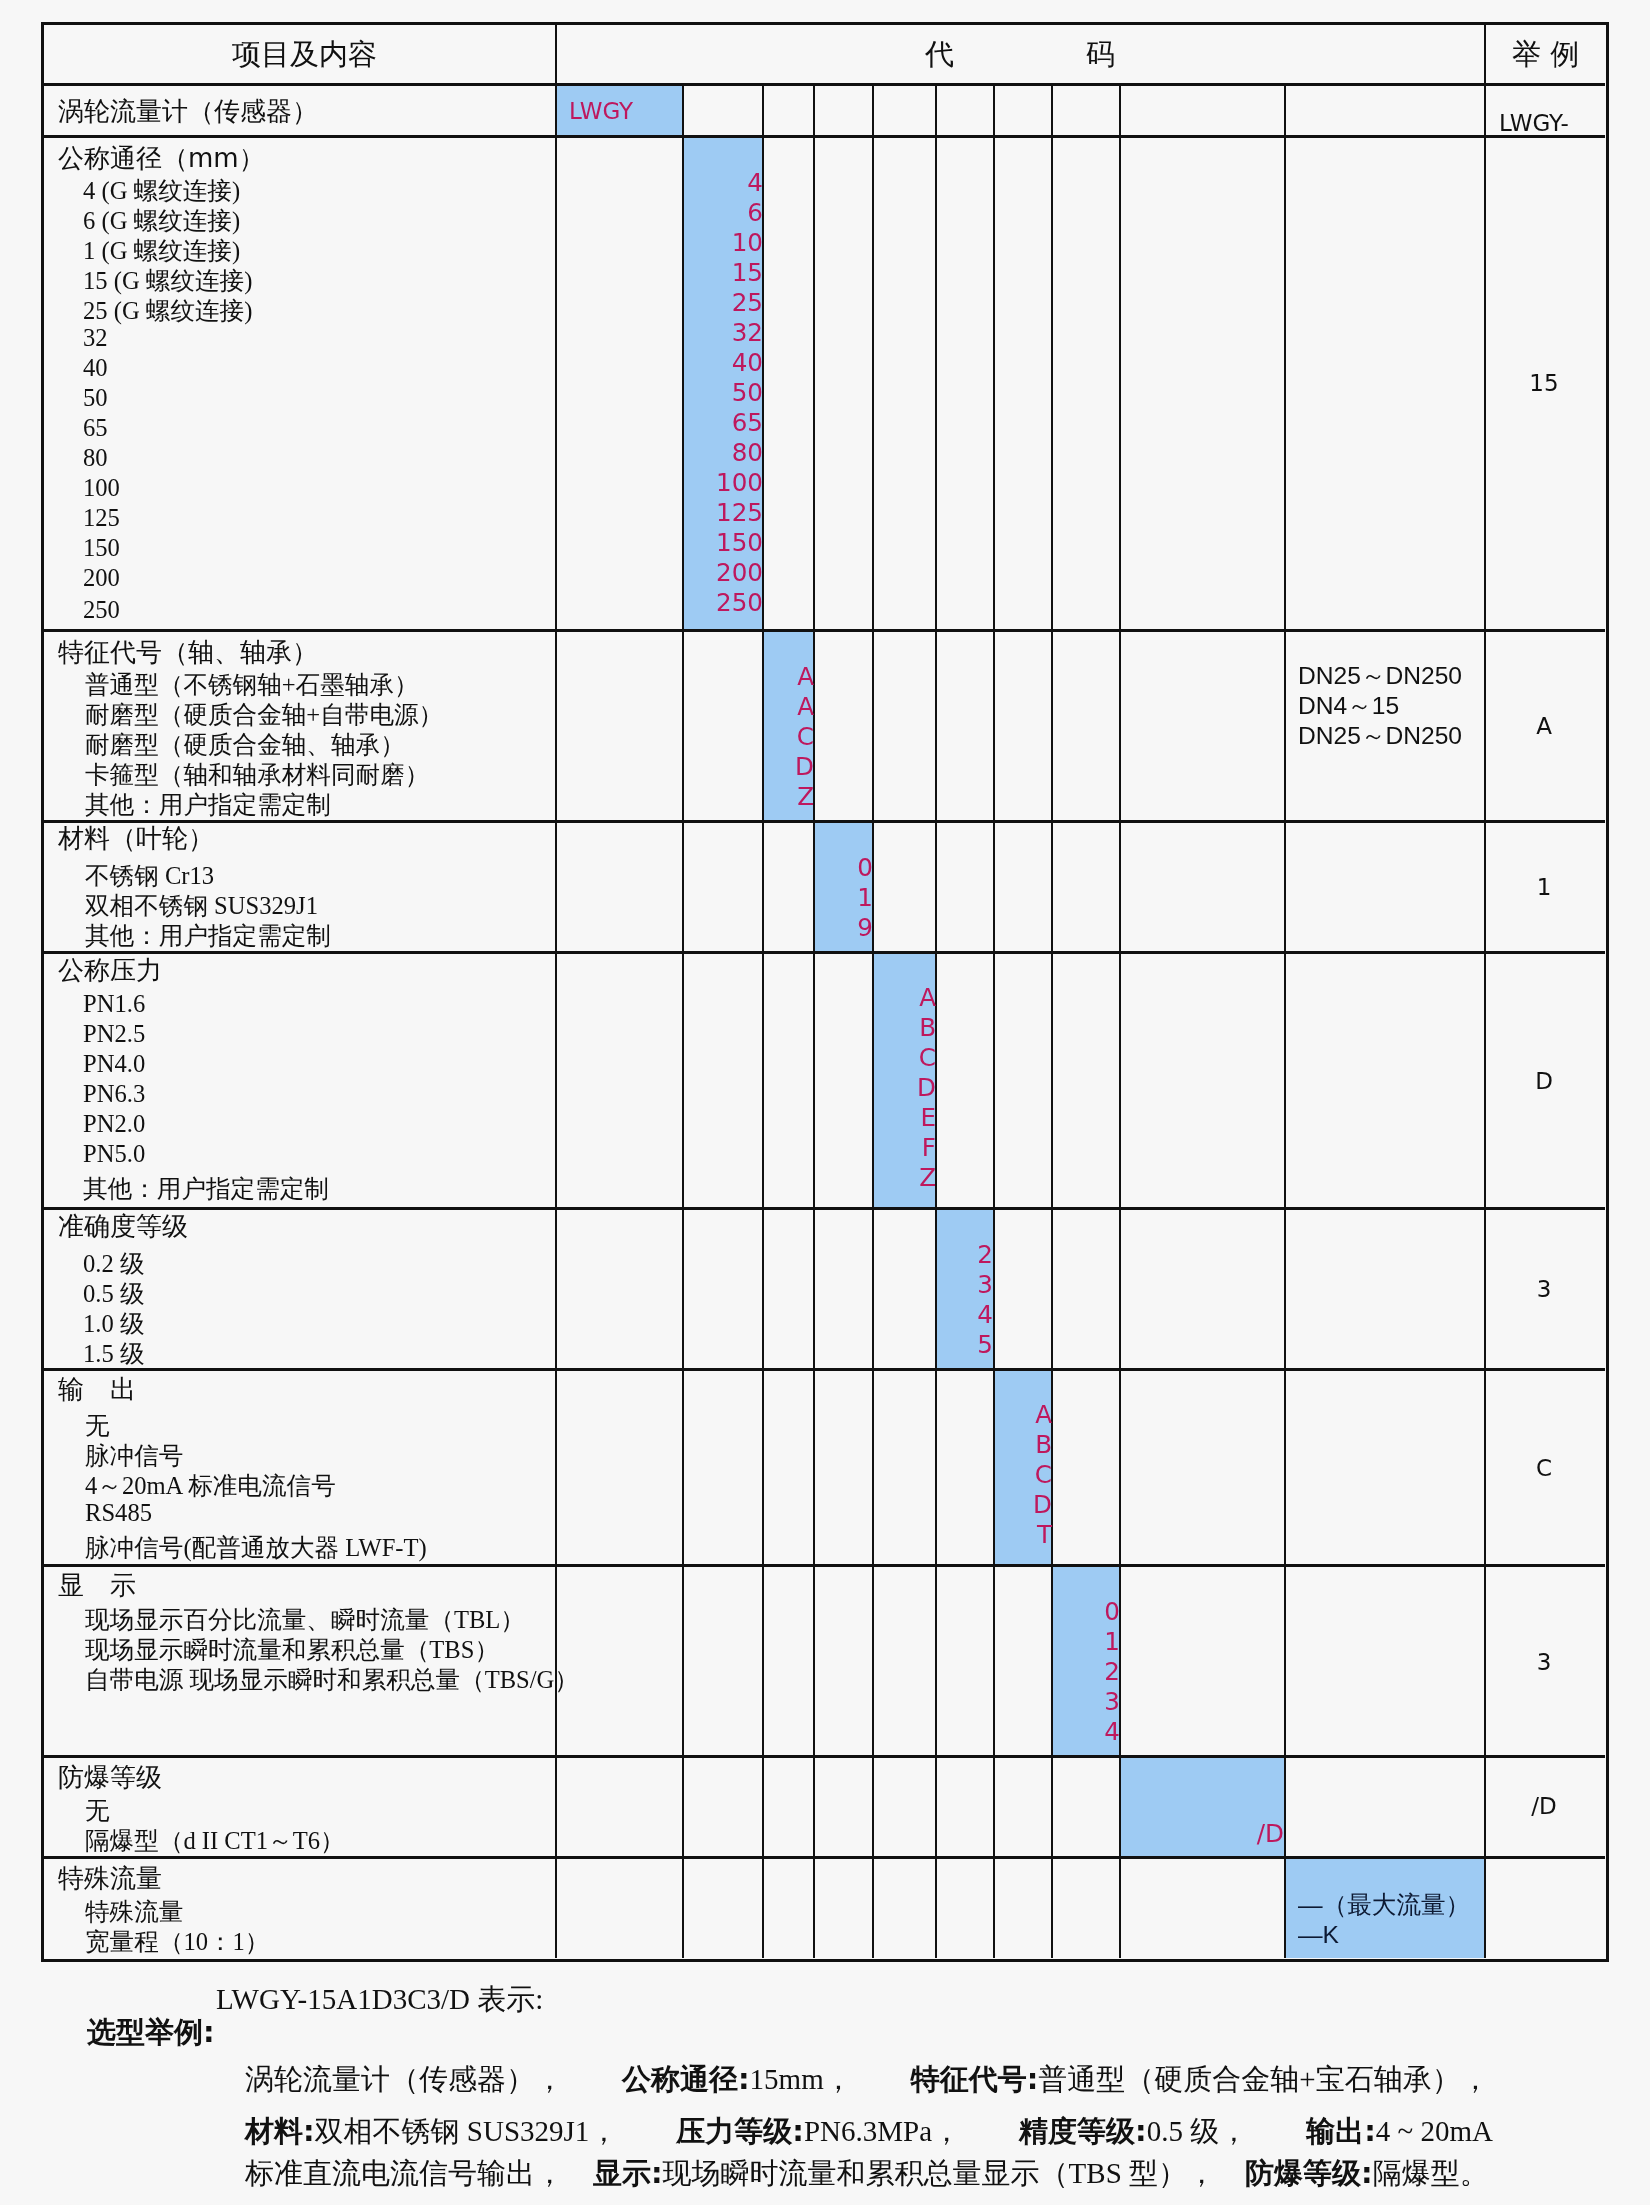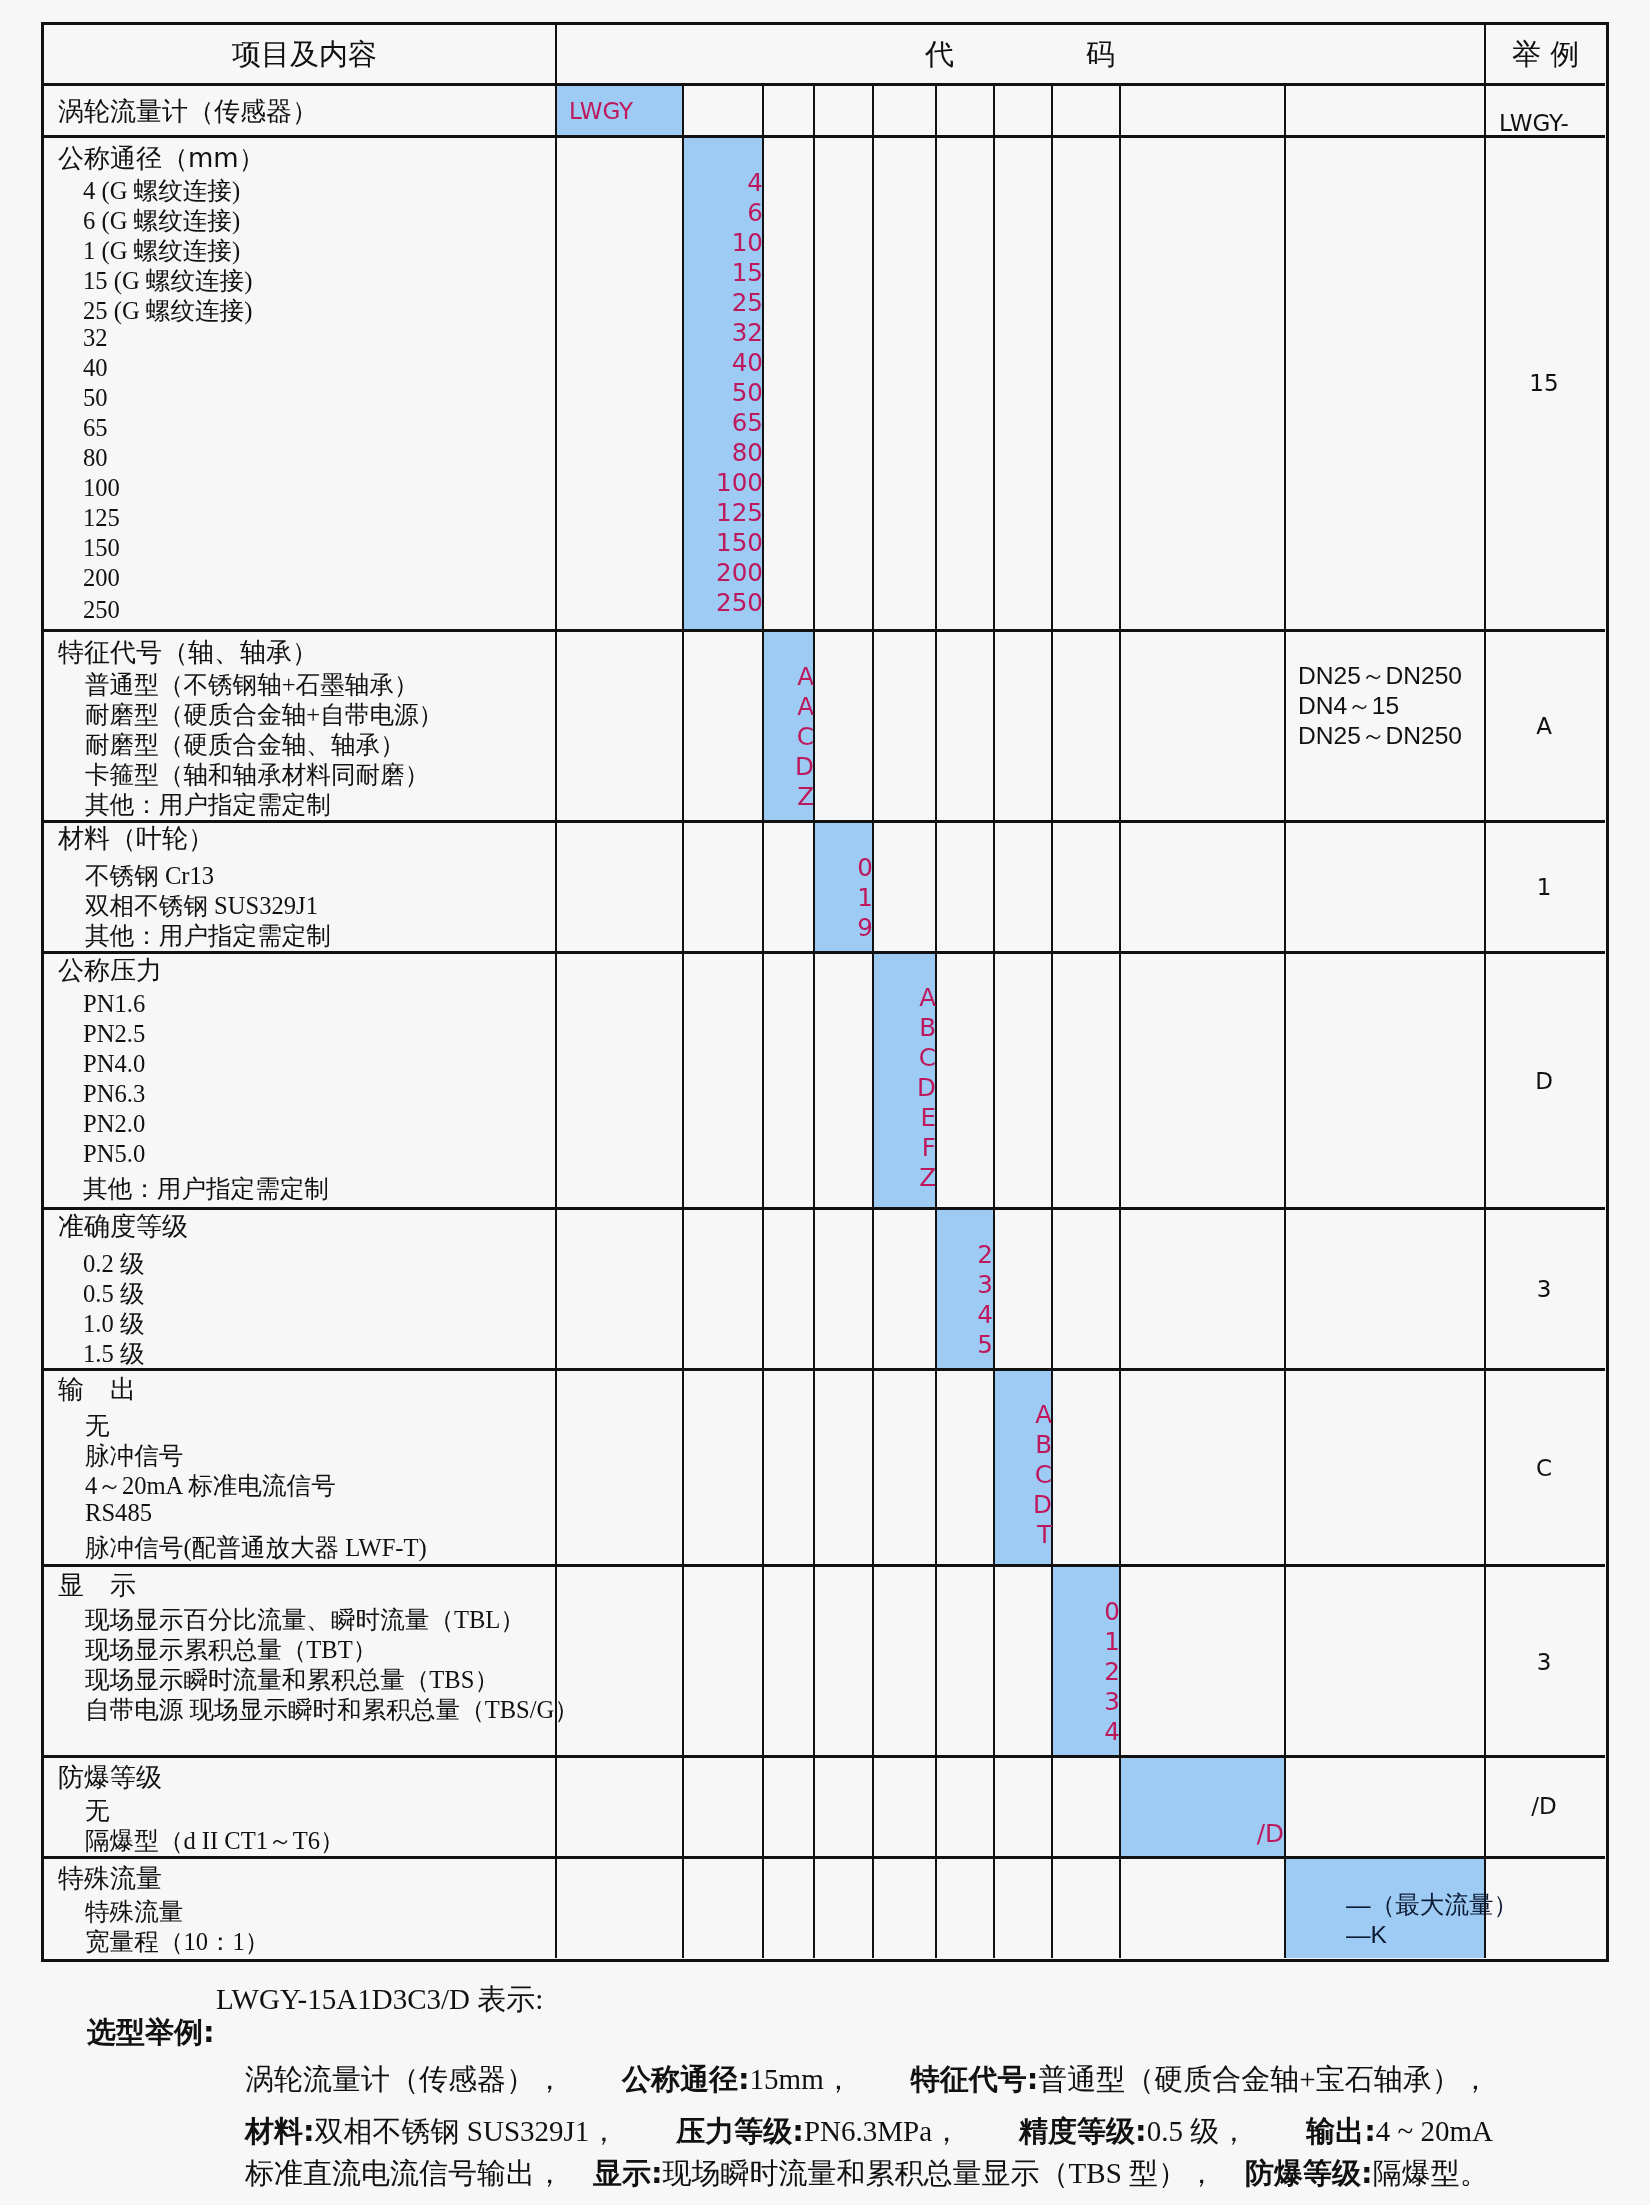--- a/index.html
+++ b/index.html
@@ -192,21 +192,20 @@
     <div>B</div>
     <div>C</div>
     <div>D</div>
     <div>T</div>
   </div>
   <div class="txt example" style="left:1484px;width:120px;top:1457px;">C</div>
 
   <div class="txt sec-title" style="left:58px;top:1572px;">显　示</div>
   <div style="position:absolute;left:85px;top:1603px;">
     <div class="item" style="height:30px;">现场显示百分比流量、瞬时流量（TBL）</div>
-    <div class="item" style="height:30px;">现场显示累积总量（TBT）</div>
     <div class="item" style="height:30px;">现场显示瞬时流量和累积总量（TBS）</div>
     <div class="item" style="height:30px;">自带电源 现场显示瞬时和累积总量（TBS/G）</div>
   </div>
   <div class="codes" style="position:absolute;left:1052px;top:1597px;width:68px;">
     <div>0</div>
     <div>1</div>
     <div>2</div>
     <div>3</div>
     <div>4</div>
   </div>
@@ -218,21 +217,21 @@
     <div class="item" style="height:30px;">隔爆型（d II CT1～T6）</div>
   </div>
   <div class="txt codes" style="left:1120px;width:164px;top:1822px;">/D</div>
   <div class="txt example" style="left:1484px;width:120px;top:1795px;">/D</div>
 
   <div class="txt sec-title" style="left:58px;top:1865px;">特殊流量</div>
   <div style="position:absolute;left:85px;top:1895px;">
     <div class="item" style="height:30px;">特殊流量</div>
     <div class="item" style="height:30px;">宽量程（10：1）</div>
   </div>
-  <div class="cond" style="position:absolute;left:1298px;top:1890px;color:#0d1a33;margin-left:48px;">
+  <div class="cond" style="position:absolute;left:1298px;top:1890px;color:#0d1a33;">
     <div>—（最大流量）</div>
     <div>—K</div>
   </div>
   <div class="txt example" style="left:1484px;width:120px;top:1897px;"></div>
 </div>
 
 <div>
   <div class="foot" style="left:58px;top:1980px;">
     <b style="font-size:29px;">选型举例:</b>
   </div>

